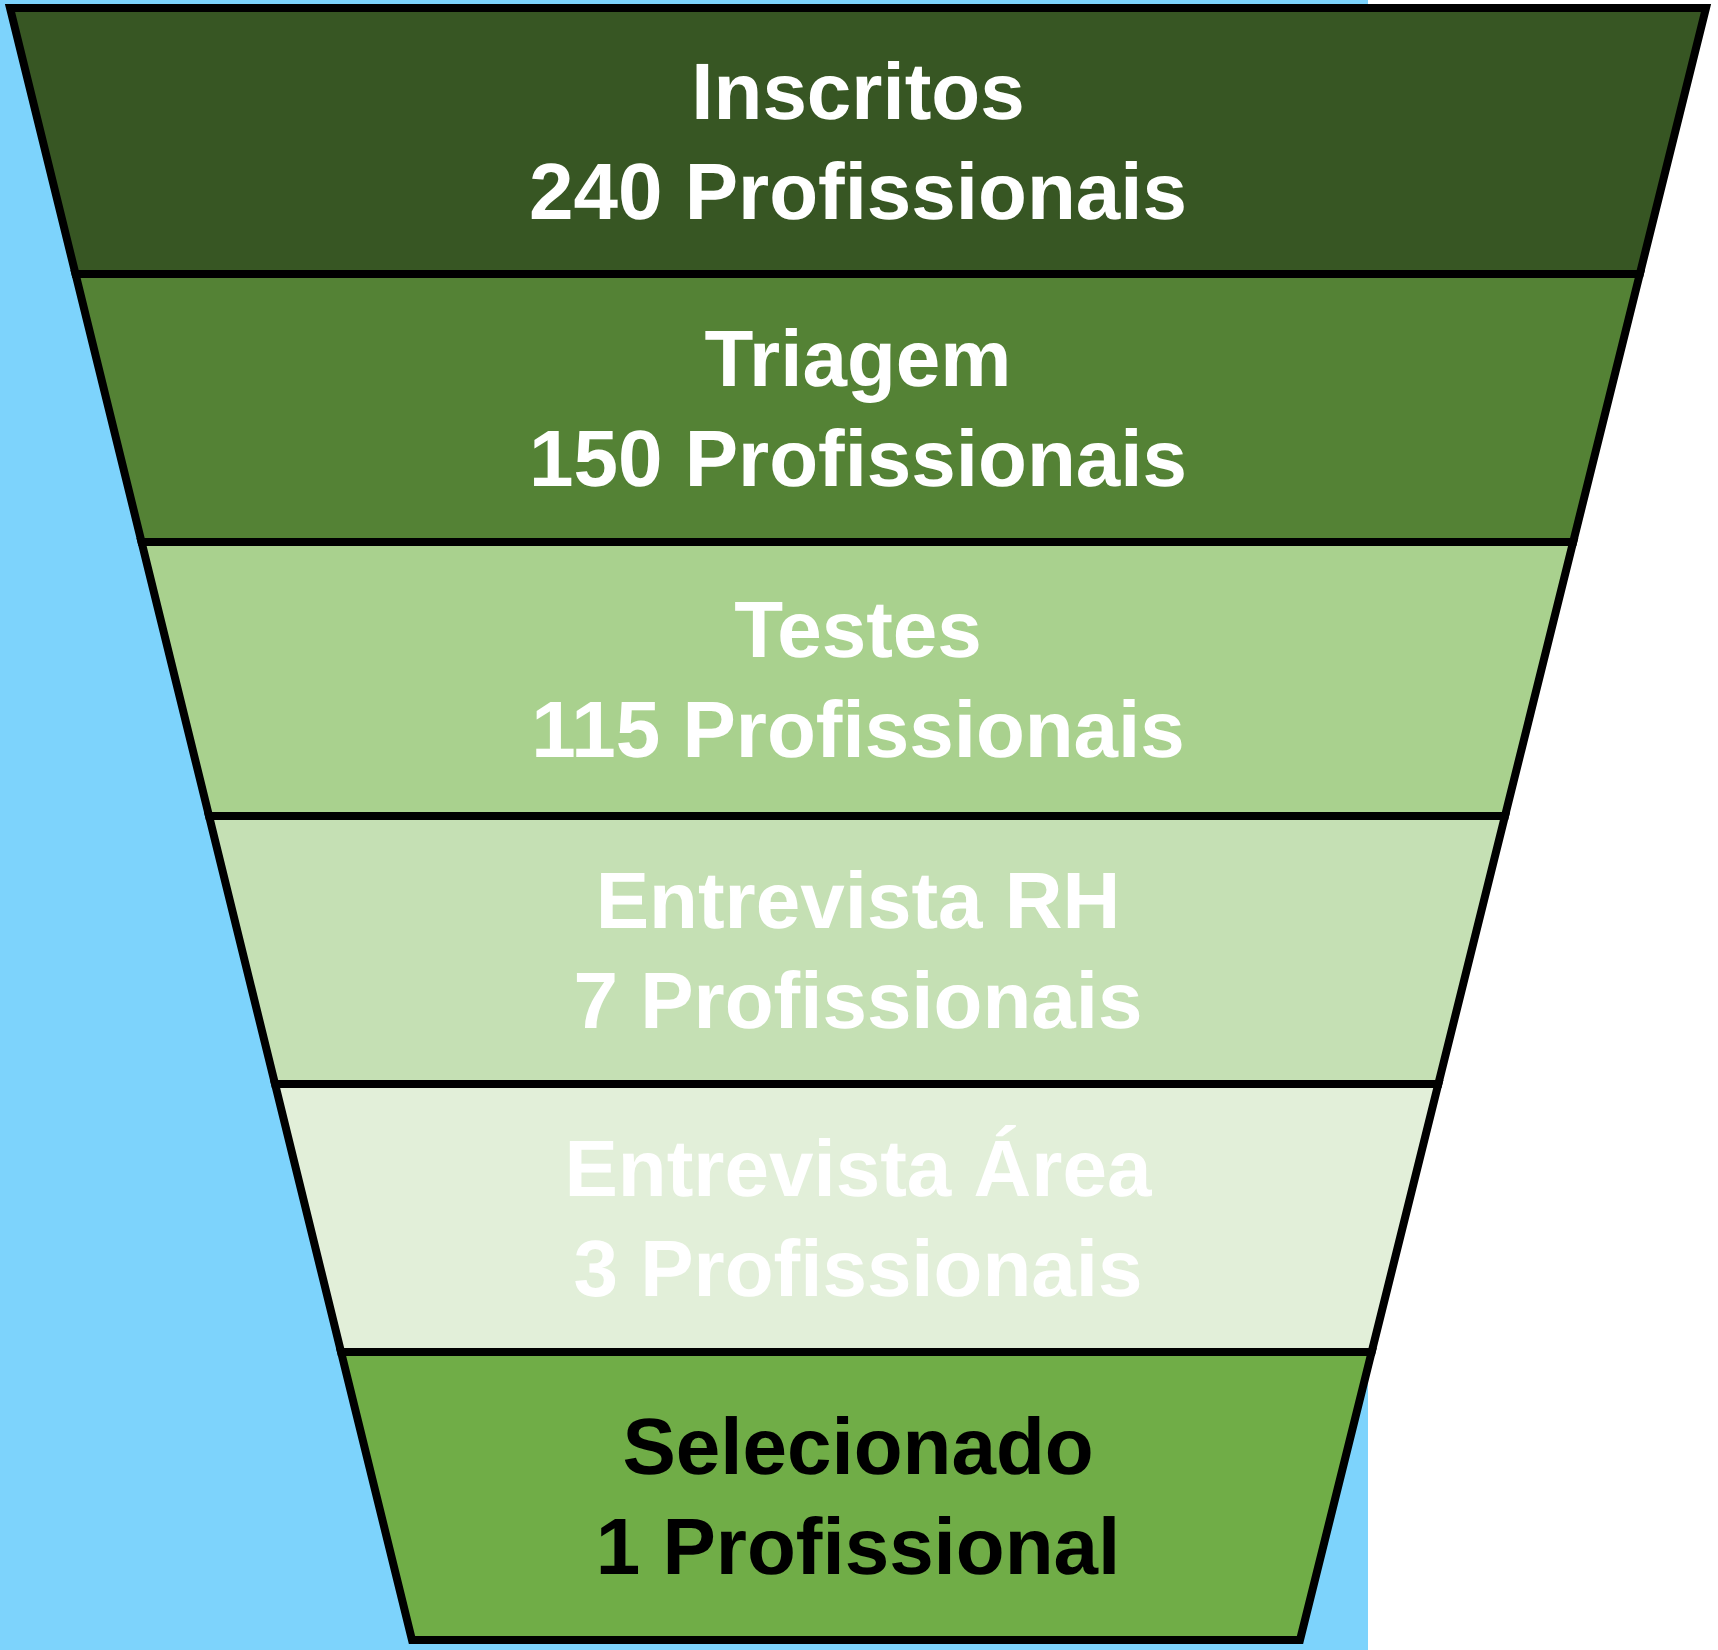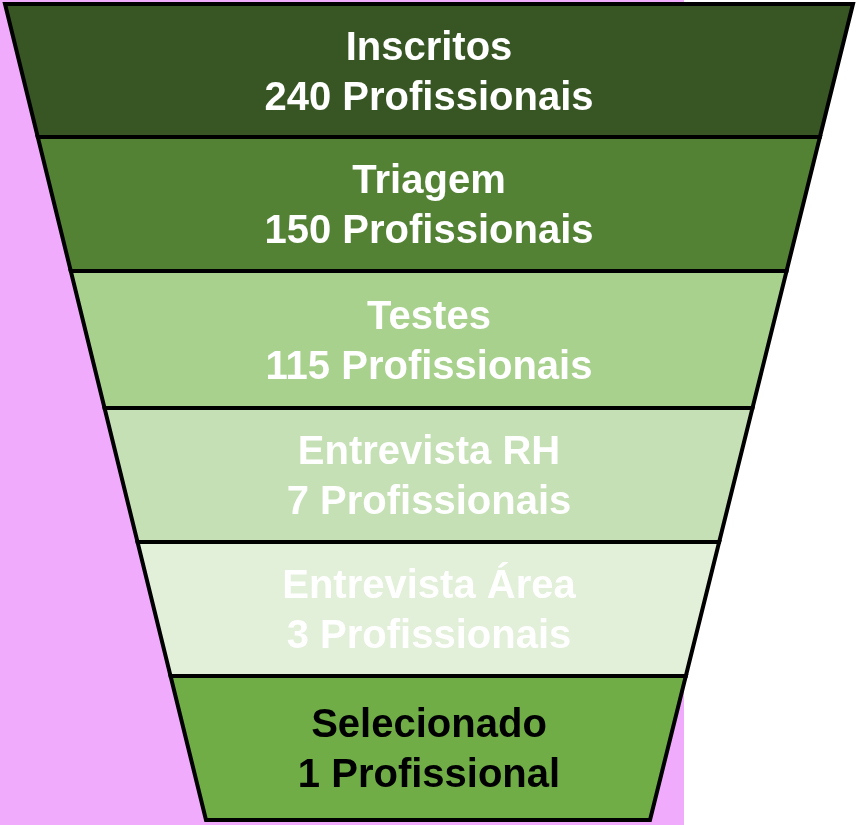--- a/index.html
+++ b/index.html
@@ -8,21 +8,21 @@
     width: 859px;
     height: 825px;
     background: #FFFFFF;
     overflow: hidden;
     font-family: "Liberation Sans", sans-serif;
   }
   .chart-wrap {
     position: relative;
     width: 684px;
     height: 825px;
-    background: #f0abfc;
+    background: #7dd3fc;
   }
   svg text {
     font-family: "Liberation Sans", "DejaVu Sans", sans-serif;
     font-weight: bold;
     font-size: 40px;
     text-anchor: middle;
   }
 </style>
 </head>
 <body>

